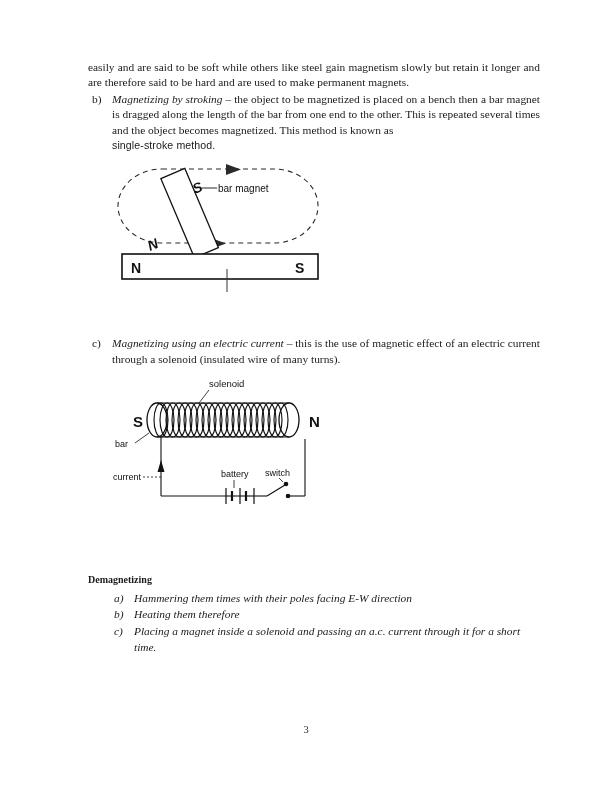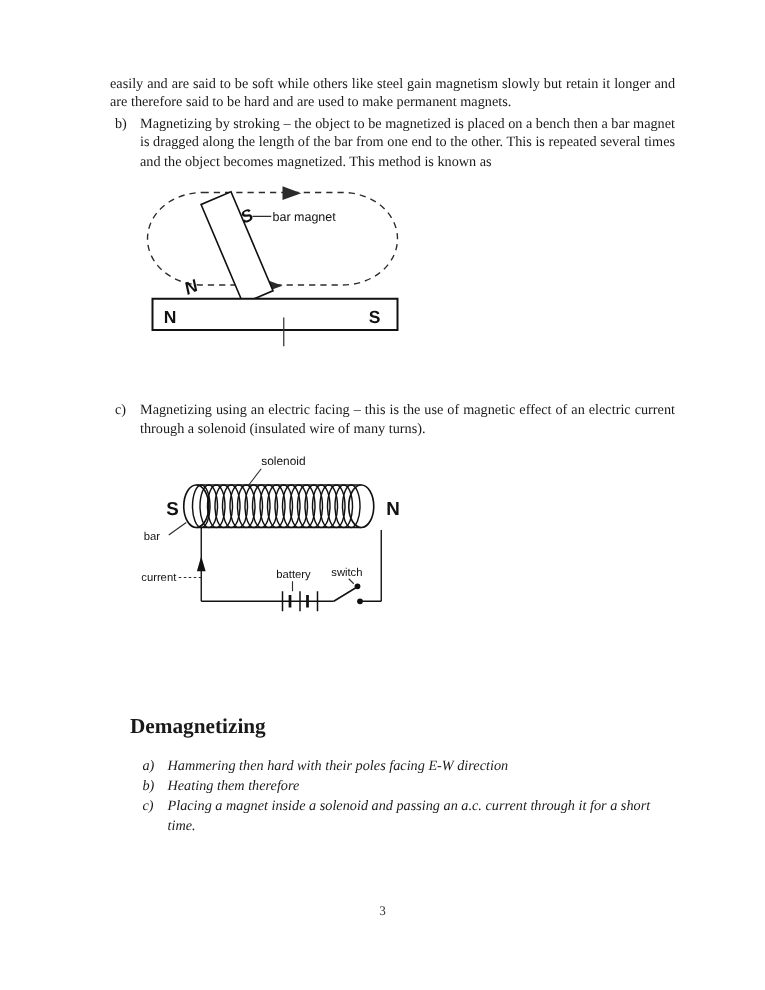--- a/index.html
+++ b/index.html
@@ -42,21 +42,21 @@
     padding-left: 24px;
     margin-top: 1px;
   }
   .hang .marker {
     position: absolute;
     left: 4px;
     top: 0;
     font-size: 11.4px;
     line-height: 15.4px;
   }
-  .it { }
+  .it { font-style: italic; }
   .sans-line {
     font-family: "Liberation Sans", sans-serif;
     font-size: 10.6px;
     line-height: 15.4px;
     letter-spacing: 0.1px;
   }
 
   
   .fig {
     position: relative;
@@ -71,23 +71,23 @@
   .fig-solenoid {
     width: 262px;
     height: 160px;
     margin-left: 25px;
     margin-top: 10px;
   }
   .fig svg { display: block; }
 
   
   .heading {
-    font-size: 17px;
+    font-size: 10px;
     line-height: 17px;
-    margin: 16px;
+    margin: 0;
   }
   .bold-it {
     font-weight: bold;
     font-style: italic;
   }
   .demag-block { margin-top: 0px; }
   .demag-list {
     margin: 2px 0 0 0;
     padding: 0;
     list-style: none;
@@ -125,20 +125,21 @@
 <div class="page">
   <div class="content">
 
     <p class="para">easily and are said to be soft while others like steel gain magnetism slowly but retain it longer and are therefore said to be hard and are used to make permanent magnets.</p>
 
     <div class="hang">
       <span class="marker">b)</span>
       <p class="para"><span class="it">Magnetizing by stroking</span>
         <span>–</span>
         <span>the object to be magnetized is placed on a bench then a bar magnet is dragged along the length of the bar from one end to the other. This is repeated several times and the object becomes magnetized. This method is known as</span></p>
+      <div class="sans-line">single-stroke method.</div>
     </div>
 
     <div class="fig fig-stroking">
       <svg width="232" height="140" viewBox="0 0 232 140" xmlns="http://www.w3.org/2000/svg">
 
         <g fill="none" stroke="#2b2b2b" stroke-width="1.1" stroke-dasharray="5,4">
           <path d="M 48 8 L 160 8 A 44 37 0 0 1 160 82 L 48 82 A 44 37 0 0 1 48 8 Z"></path>
         </g>
 
         <g fill="#2b2b2b" stroke="none">
@@ -160,21 +161,21 @@
         <text x="181" y="112" font-family="Liberation Sans, sans-serif" font-size="14" font-weight="bold" fill="#111">S</text>
 
         <line x1="113" y1="108" x2="113" y2="131" stroke="#333" stroke-width="1"></line>
       </svg>
     </div>
 
     <div class="spacer-lg"></div>
 
     <div class="hang">
       <span class="marker">c)</span>
-      <p class="para"><span class="it">Magnetizing using an electric facing</span>
+      <p class="para"><span class="it">Magnetizing using an electric current</span>
         <span>–</span>
         <span>this is the use of magnetic effect of an electric current through a solenoid (insulated wire of many turns).</span></p>
     </div>
 
     <div class="fig fig-solenoid">
       <svg width="262" height="160" viewBox="0 0 262 160" xmlns="http://www.w3.org/2000/svg">
 
         <text x="96" y="10" font-family="Liberation Sans, sans-serif" font-size="9.5" fill="#111">solenoid</text>
         <line x1="96" y1="13" x2="86" y2="26" stroke="#2b2b2b" stroke-width="0.9"></line>
 
@@ -254,21 +255,21 @@
       </svg>
     </div>
 
     <div class="spacer-lg"></div>
 
     <div class="demag-block">
       <h2 class="heading">Demagnetizing</h2>
       <ul class="demag-list">
         <li>
           <span class="lm">a)</span>
-          <span>Hammering then hard with their poles facing E-W direction</span>
+          <span>Hammering them times with their poles facing E-W direction</span>
         </li>
         <li>
           <span class="lm">b)</span>
           <span>Heating them therefore</span>
         </li>
         <li>
           <span class="lm">c)</span>
           <span>Placing a magnet inside a solenoid and passing an a.c. current through it for a short time.</span>
         </li>
       </ul>

